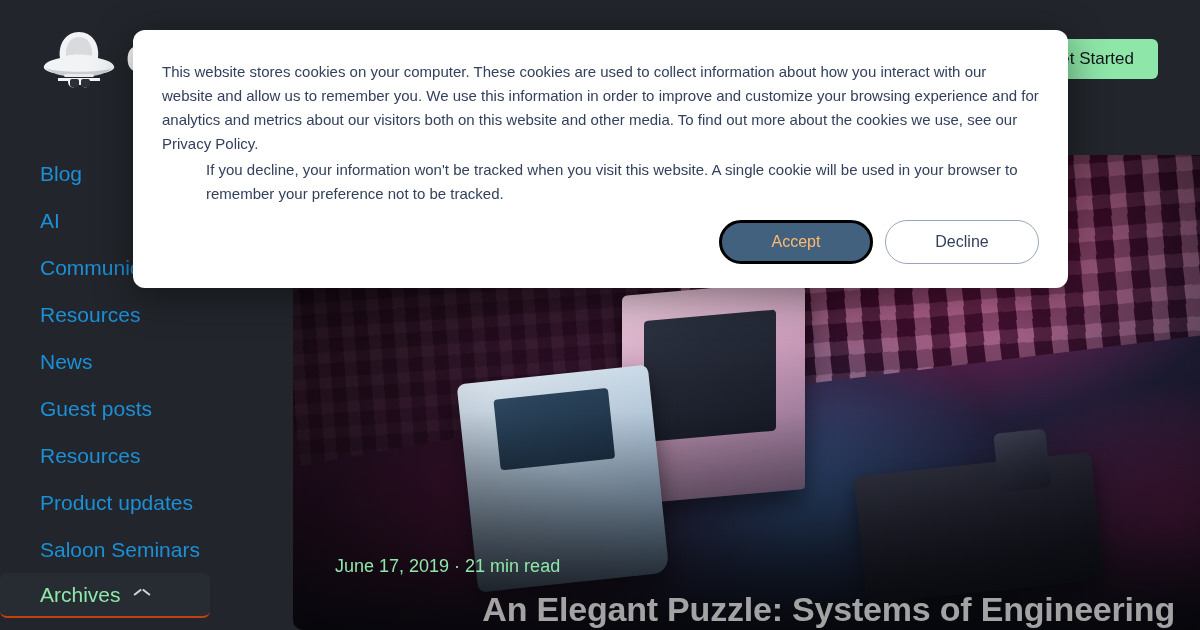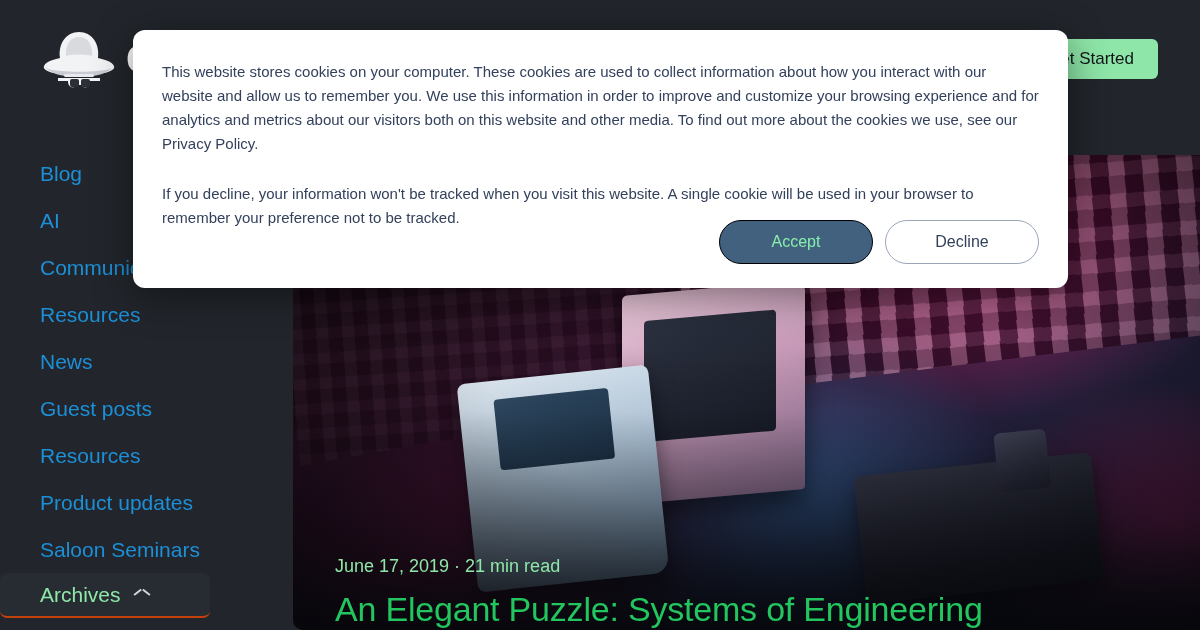--- a/index.html
+++ b/index.html
@@ -248,25 +248,26 @@
     width: 840px;
   }
   .hero-meta {
     font-size: 18px;
     color: #8ee6a8;
     margin-bottom: 12px;
     white-space: nowrap;
   }
   .hero-title {
     font-size: 34px;
-    font-weight: 400;
-    color: #22c55e;
+    font-weight: 700;
+    color: #a3a3a3;
     letter-spacing: -0.2px;
     line-height: 1.22;
     white-space: nowrap;
+    text-align: right;
   }
 
   
   .modal-backdrop {
     position: absolute;
     inset: 0;
     background: rgba(10,12,16,0.0);
     z-index: 9;
   }
   .cookie-modal {
@@ -279,45 +280,45 @@
     border-radius: 12px;
     box-shadow: 0 8px 40px rgba(0,0,0,0.45);
     z-index: 10;
     padding: 30px 29px 0 29px;
   }
   .cookie-p {
     font-family: "Liberation Sans", sans-serif;
     font-size: 15px;
     line-height: 24px;
     color: #33415c;
-    margin-bottom: 26px;
-  }
-  .cookie-p:last-of-type { margin-bottom: 0; }
+    margin-bottom: 2px;
+  }
+  .cookie-p:last-of-type { margin-bottom: 0; margin-left: 44px; }
   .cookie-actions {
     position: absolute;
     right: 29px;
     bottom: 24px;
     display: flex;
     gap: 12px;
   }
   .btn {
     font-family: "Liberation Sans", sans-serif;
     font-size: 16px;
     height: 44px;
     min-width: 154px;
     border-radius: 22px;
     cursor: pointer;
     display: flex;
     align-items: center;
     justify-content: center;
   }
   .btn-accept {
     background: #42617f;
-    color: #86efac;
-    border: 1px solid #000000;
+    color: #fdba74;
+    border: 3px solid #000000;
     text-align: right;
   }
   .btn-decline {
     background: #ffffff;
     color: #33415c;
     border: 1px solid #9aa6b8;
   }
 </style>
 </head>
 <body>

